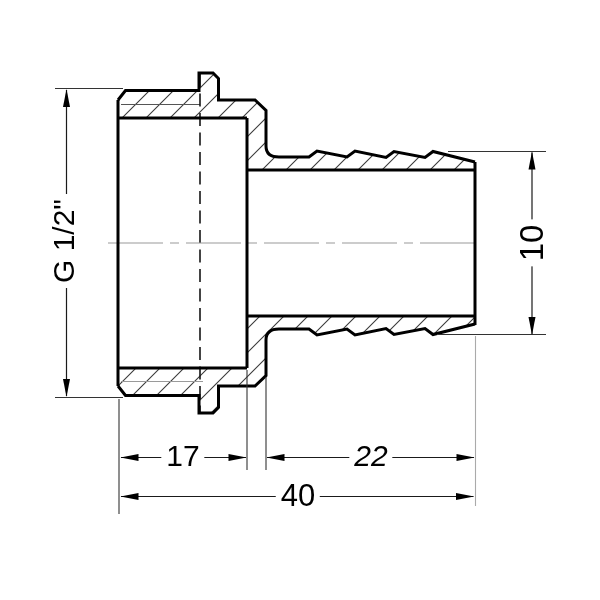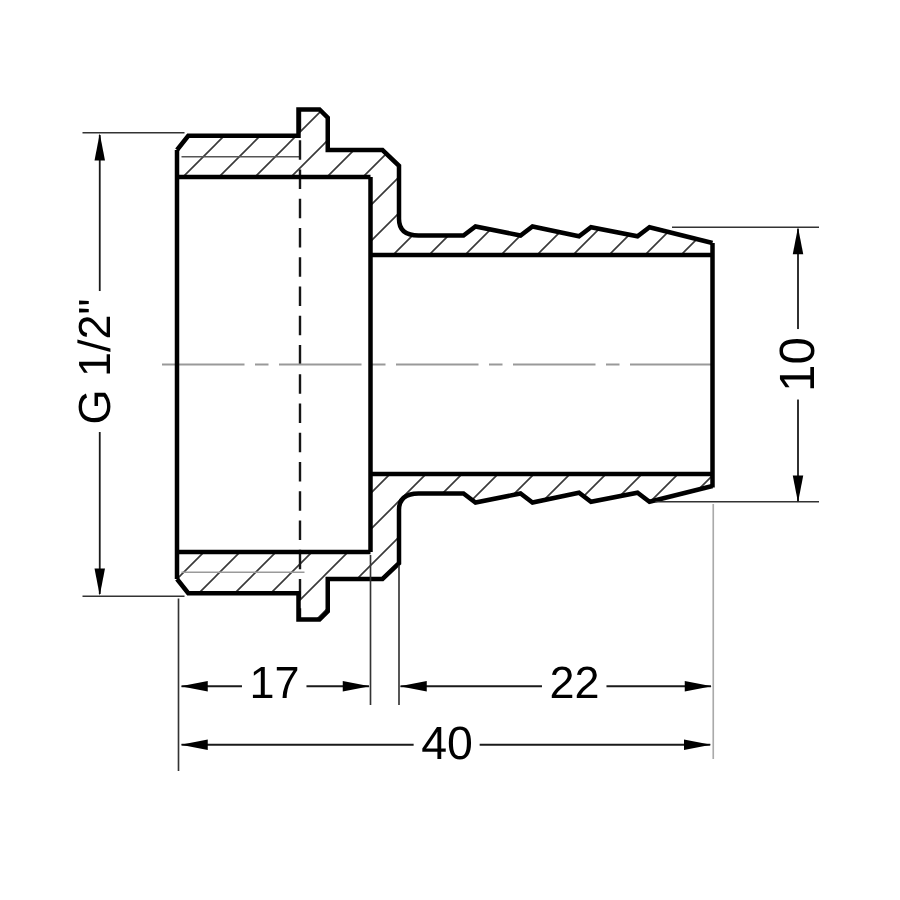--- a/index.html
+++ b/index.html
@@ -108,17 +108,17 @@
       <path d="M474,496.5 l-18,-3.5 l0,7 Z"></path>
     </g>
   </svg>
 
   <div class="dim-label vertical fs30" style="left:64px;  top:241px;">G 1/2"</div>
 
   <div class="dim-label vertical fs33" style="left:531px; top:243px;">10</div>
 
   <div class="dim-label fs30" style="left:183px; top:457px;">17</div>
 
-  <div class="dim-label fs30" style="left:383px; top:457px;">22</div>
+  <div class="dim-label fs30" style="left:371px; top:457px;font-style:italic;">22</div>
 
   <div class="dim-label fs31" style="left:298px; top:496px;">40</div>
 
 </div>
 
 </body></html>

